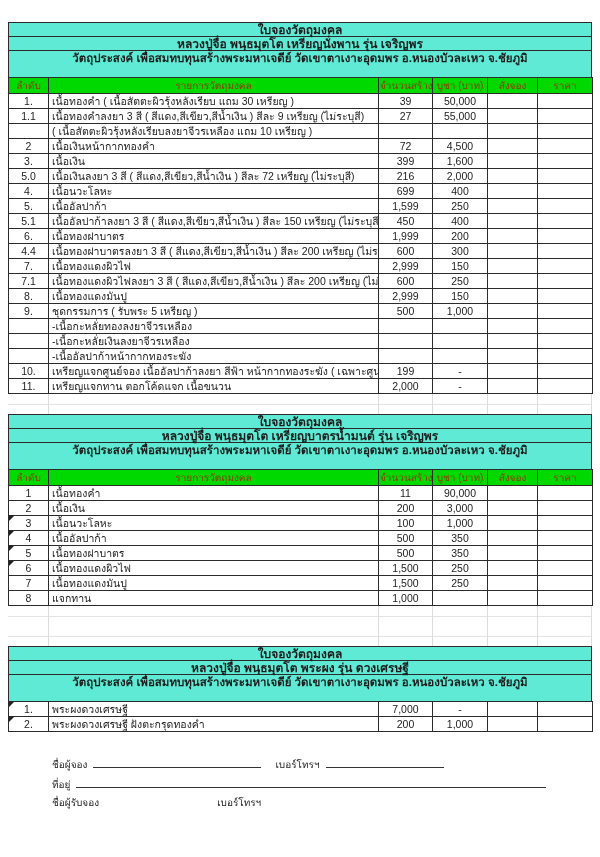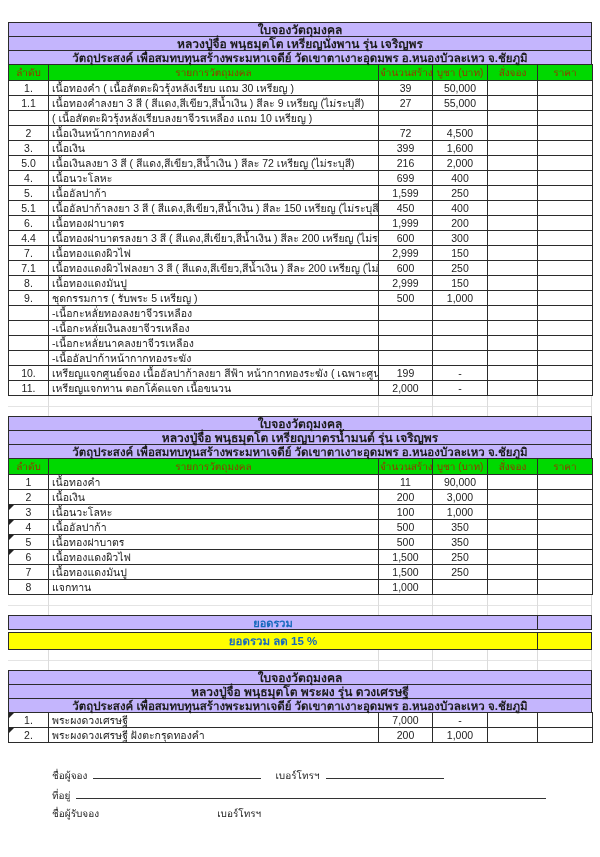--- a/index.html
+++ b/index.html
@@ -6,25 +6,25 @@
   body{
     width:600px;height:857px;overflow:hidden;
     font-family:"Liberation Sans","DejaVu Sans",sans-serif;
     color:#1c1c1c;
     -webkit-font-smoothing:antialiased;
   }
   .sheet{padding:22px 8px 0 8px;width:584px;}
 
   
   .trow{box-sizing:border-box;width:584px;border:1px solid #2b2b2b;margin-top:-1px;
-        text-align:center;background:#c4b5fd;}
+        text-align:center;background:#5eead4;}
   .trow:first-child{margin-top:0;}
   .title-main{height:15px;line-height:15px;font-size:12px;font-weight:bold;}
   .title-sub{height:15px;line-height:15px;font-size:12px;font-weight:bold;}
-  .title-purpose{height:15px;line-height:15px;font-size:11.5px;font-weight:bold;}
+  .title-purpose{height:28px;line-height:15px;font-size:11.5px;font-weight:bold;}
 
   
   table{border-collapse:collapse;table-layout:fixed;width:584px;margin-top:-1px;}
   col.w-no{width:40px;} col.w-item{width:330px;} col.w-qty{width:54px;}
   col.w-price{width:55px;} col.w-order{width:50px;} col.w-cost{width:55px;}
   th,td{box-sizing:border-box;border:1px solid #2b2b2b;overflow:hidden;white-space:nowrap;}
   thead th{
     height:16px;background:#00d900;color:#993300;
     font-size:10px;font-weight:normal;text-align:center;padding:0 1px;
   }
@@ -234,28 +234,20 @@
           <tr>
             <td class="c-no"></td>
             <td class="c-item">-เนื้อกะหลั่ยเงินลงยาจีวรเหลือง</td>
             <td class="c-qty"></td>
             <td class="c-price"></td>
             <td class="c-order"></td>
             <td class="c-cost"></td>
           </tr>
           <tr>
             <td class="c-no"></td>
-            <td class="c-item">-เนื้อกะหลั่ยนาคลงยาจีวรเหลือง</td>
-            <td class="c-qty"></td>
-            <td class="c-price"></td>
-            <td class="c-order"></td>
-            <td class="c-cost"></td>
-          </tr>
-          <tr>
-            <td class="c-no"></td>
             <td class="c-item">-เนื้ออัลปาก้าหน้ากากทองระฆัง</td>
             <td class="c-qty"></td>
             <td class="c-price"></td>
             <td class="c-order"></td>
             <td class="c-cost"></td>
           </tr>
           <tr>
             <td class="c-no">10.</td>
             <td class="c-item">เหรียญแจกศูนย์จอง เนื้ออัลปาก้าลงยา สีฟ้า หน้ากากทองระฆัง ( เฉพาะศูนย์ยกบิล )</td>
             <td class="c-qty">199</td>
@@ -370,30 +362,20 @@
             <td class="c-price"></td>
             <td class="c-order"></td>
             <td class="c-cost"></td>
           </tr>
         </tbody>
     </table>
   </section>
 
   <div class="sep"></div>
 
-  <div>
-    <div class="trow total-row">
-      <div class="total-label">ยอดรวม</div>
-      <div class="total-value"></div>
-    </div>
-    <div class="trow total-row yellow">
-      <div class="total-label">ยอดรวม ลด 15 %</div>
-      <div class="total-value"></div>
-    </div>
-  </div>
 
   <div class="sep"></div>
 
   <section>
     <div class="trow title-main">
       <span>ใบจองวัตถุมงคล</span>
     </div>
     <div class="trow title-sub">
       <span>หลวงปู่จื่อ พนฺธมุตโต พระผง รุ่น ดวงเศรษฐี</span>
     </div>

